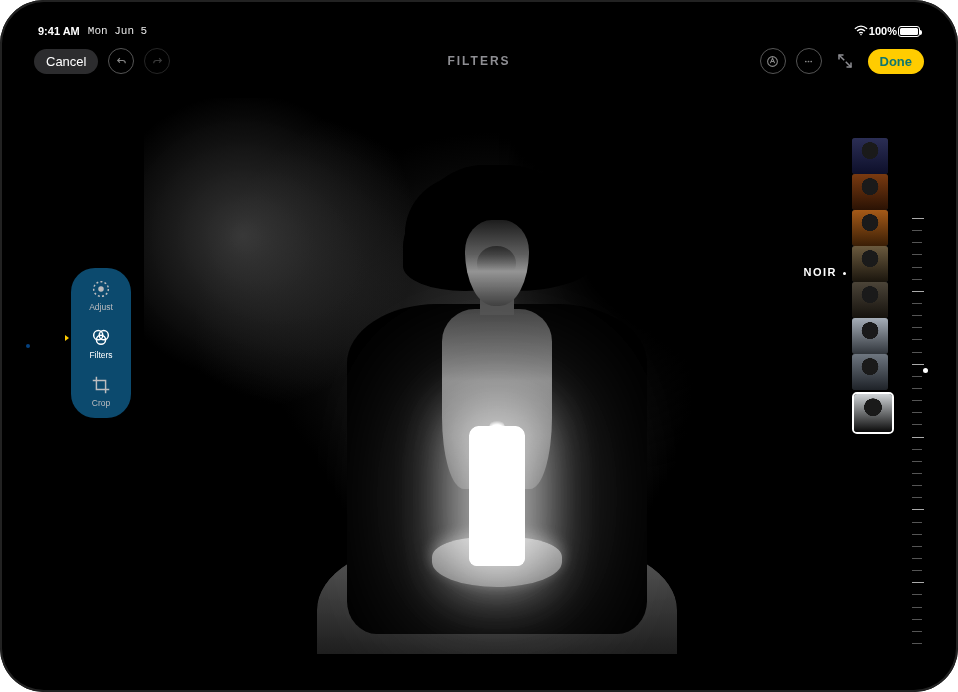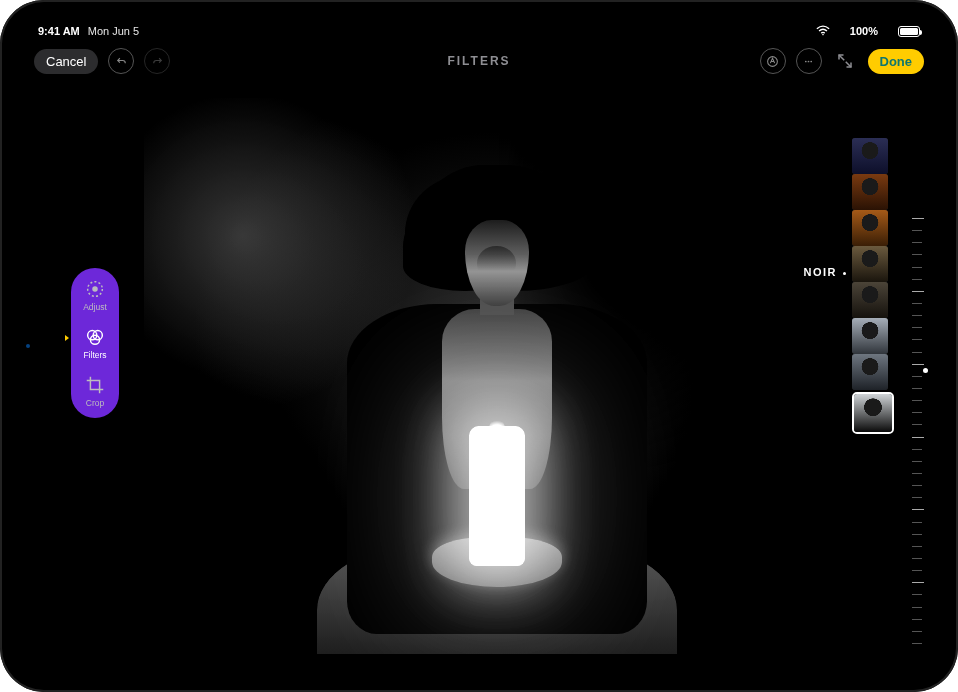--- a/index.html
+++ b/index.html
@@ -25,22 +25,22 @@
   .status-bar {
     position: absolute; top: 0; left: 0; right: 0;
     height: 22px;
     display: flex; justify-content: space-between; align-items: center;
     padding: 4px 14px 0 14px;
     color: #fff; font-size: 11px; font-weight: 600;
     z-index: 50;
   }
   .status-left { display: flex; gap: 8px; align-items: flex-end; }
   .status-left .time { font-weight: 700; }
-  .status-left .date { font-weight: 500; opacity: .9; }
-  .status-right { display: flex; gap: 20px; align-items: center; }
+  .status-left .date { font-weight: 500; opacity: .9; font-family: Liberation Mono, monospace; }
+  .status-right { display: flex; gap: 1px; align-items: center; }
   .battery { width: 22px; height: 11px; border: 1px solid #fff; border-radius: 3px; position: relative; }
   .battery::after { content:""; position:absolute; right:-3px; top:3px; width:2px; height:5px; background:#fff; border-radius:0 2px 2px 0; }
   .battery .fill { position:absolute; inset:1px; background:#fff; border-radius:1.5px; }
 
   
   .toolbar {
     position: absolute; top: 26px; left: 0; right: 0;
     height: 34px;
     display: flex; align-items: center;
     padding: 0 10px;
@@ -162,22 +162,22 @@
   .pants {
     position:absolute; left:50%; bottom:0; transform:translateX(-50%);
     width:360px; height:110px;
     background:linear-gradient(180deg,#615a50,#2a2620);
     border-radius: 30% 30% 0 0 / 60% 60% 0 0;
   }
 
   
   .tool-rail {
     position: absolute; left: 47px; top: 250px;
-    width: 48px; padding: 10px 0;
-    background: #6d28d9; border-radius: 24px;
+    width: 60px; padding: 10px 0;
+    background: #0c4a6e; border-radius: 24px;
     display: flex; flex-direction: column; align-items: center; gap: 14px;
     z-index: 30;
   }
   .tool {
     display:flex; flex-direction:column; align-items:center; gap:2px;
     color:#bdbdbf; font-size:8.5px; cursor:pointer; width:100%;
     position:relative;
   }
   .tool svg { width:22px; height:22px; }
   .tool.active { color:#fff; }

